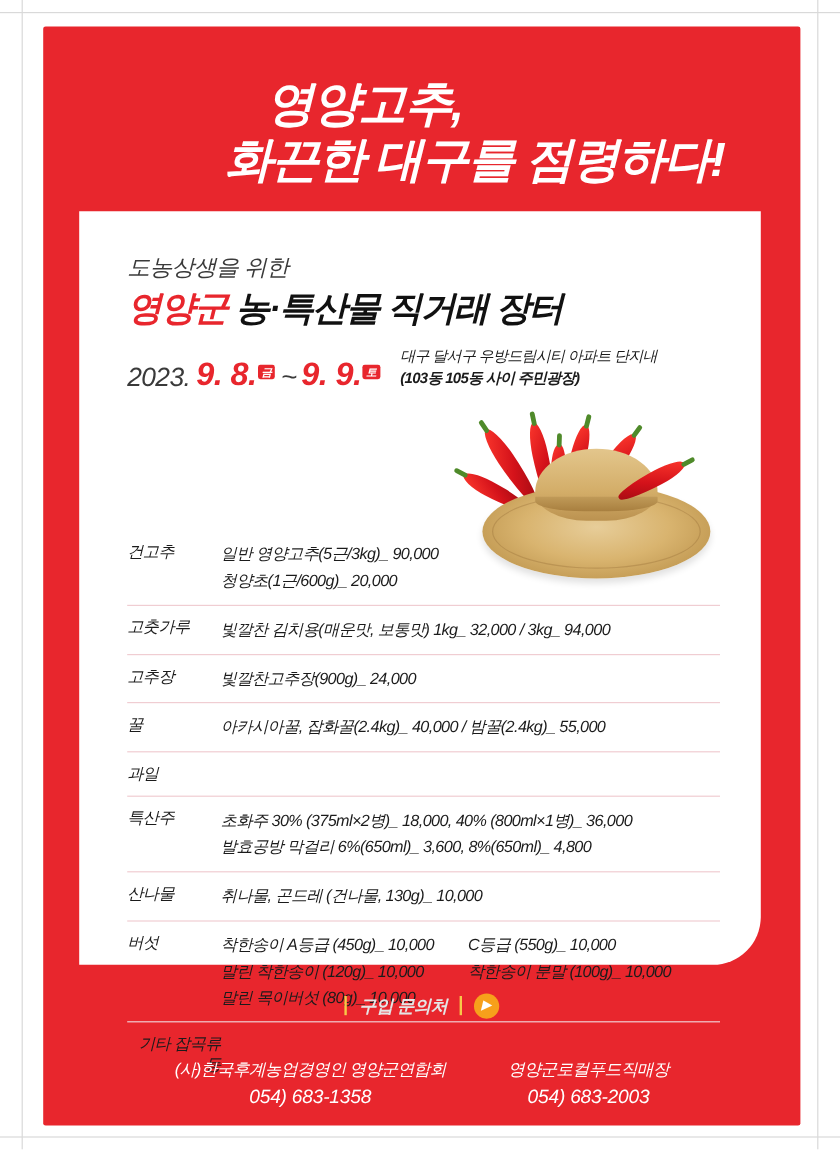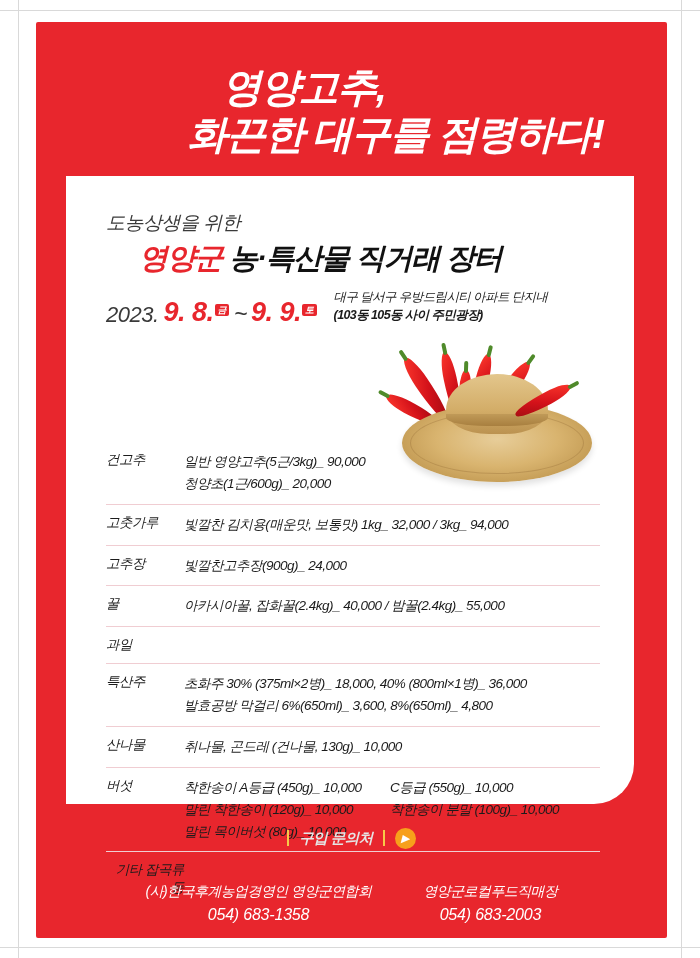--- a/index.html
+++ b/index.html
@@ -89,21 +89,21 @@
     letter-spacing: -0.5px;
     margin-bottom: 4px;
   }
   .main-title {
     font-size: 29px;
     font-weight: bold;
     letter-spacing: -1.2px;
     color: #111111;
     line-height: 1.25;
   }
-  .main-title .red { color: #e8262d; margin-left: 33px; }
+  .main-title .red { color: #e8262d; }
 
   .date-row {
     margin-top: 12px;
     display: flex;
     align-items: flex-end;
     gap: 10px;
   }
   .date-block {
     color: #e8262d;
     font-weight: bold;

